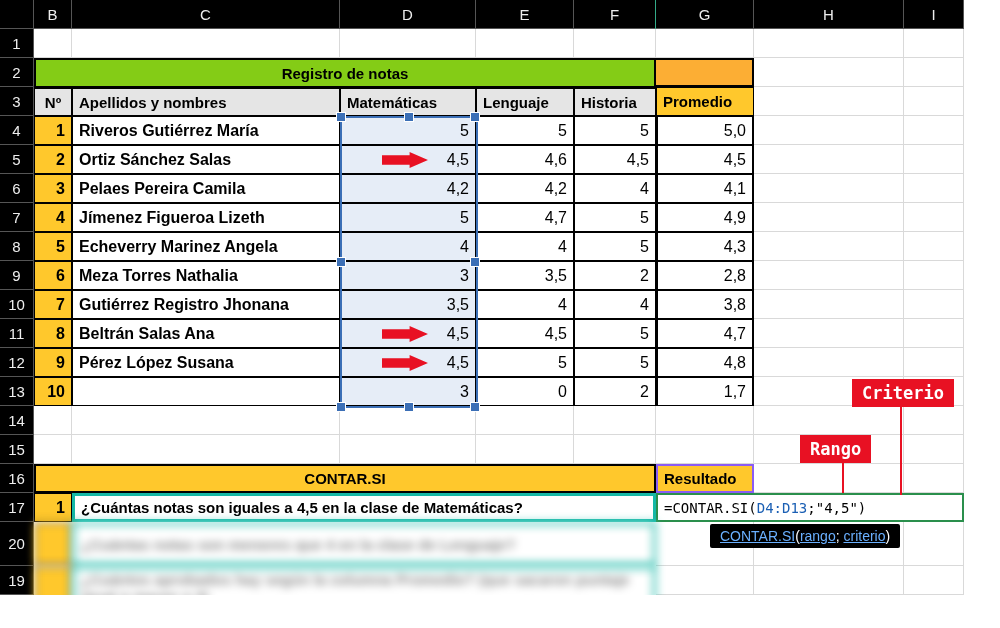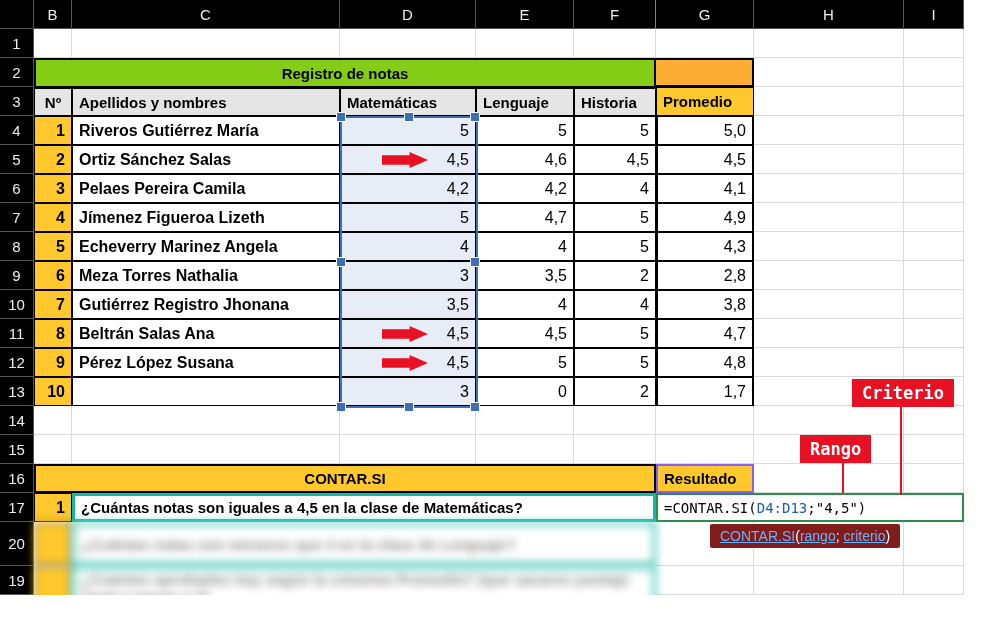--- a/index.html
+++ b/index.html
@@ -106,21 +106,21 @@
     border: 2px solid #2a8f4c;
     font-family: "Consolas", monospace;
     font-size: 14px;
     background: #fff;
     white-space: nowrap;
     overflow: visible;
   }
   .formula-cell .ref { color: #1a5fb4; }
   .tooltip {
     position: absolute;
-    background: #7f1d1d;
+    background: #000000;
     color: #fff;
     padding: 4px 10px;
     font-size: 14px;
     border-radius: 2px;
     font-family: Arial, sans-serif;
     text-align: right;
   }
   .tooltip a { color: #6ab0ff; text-decoration: underline; }
   .arrow {
     position: absolute;

